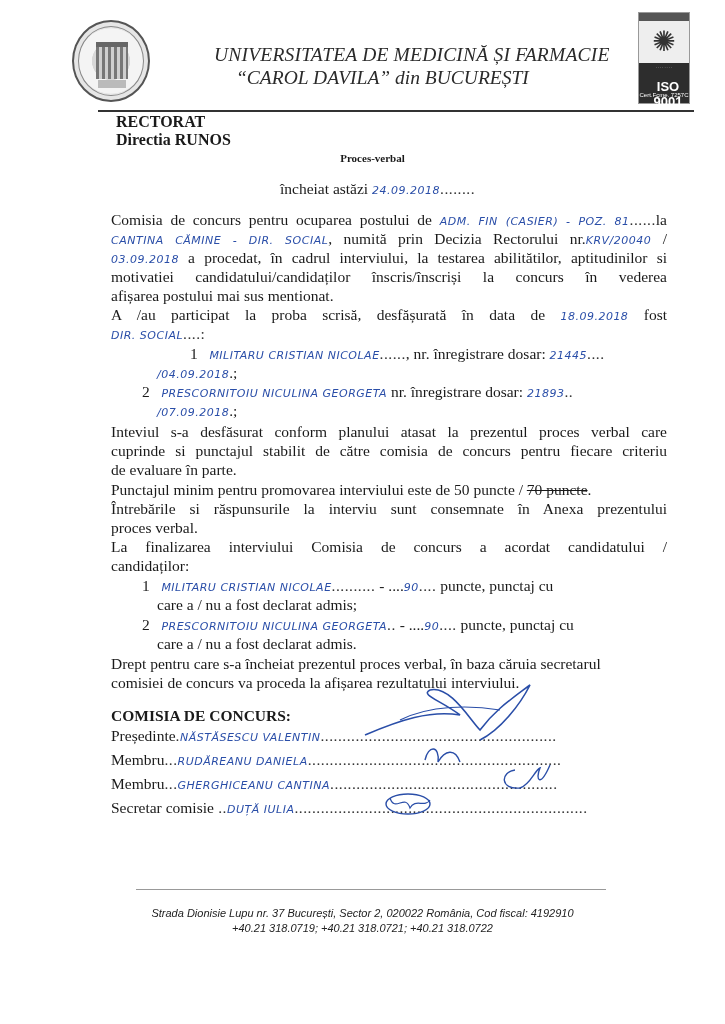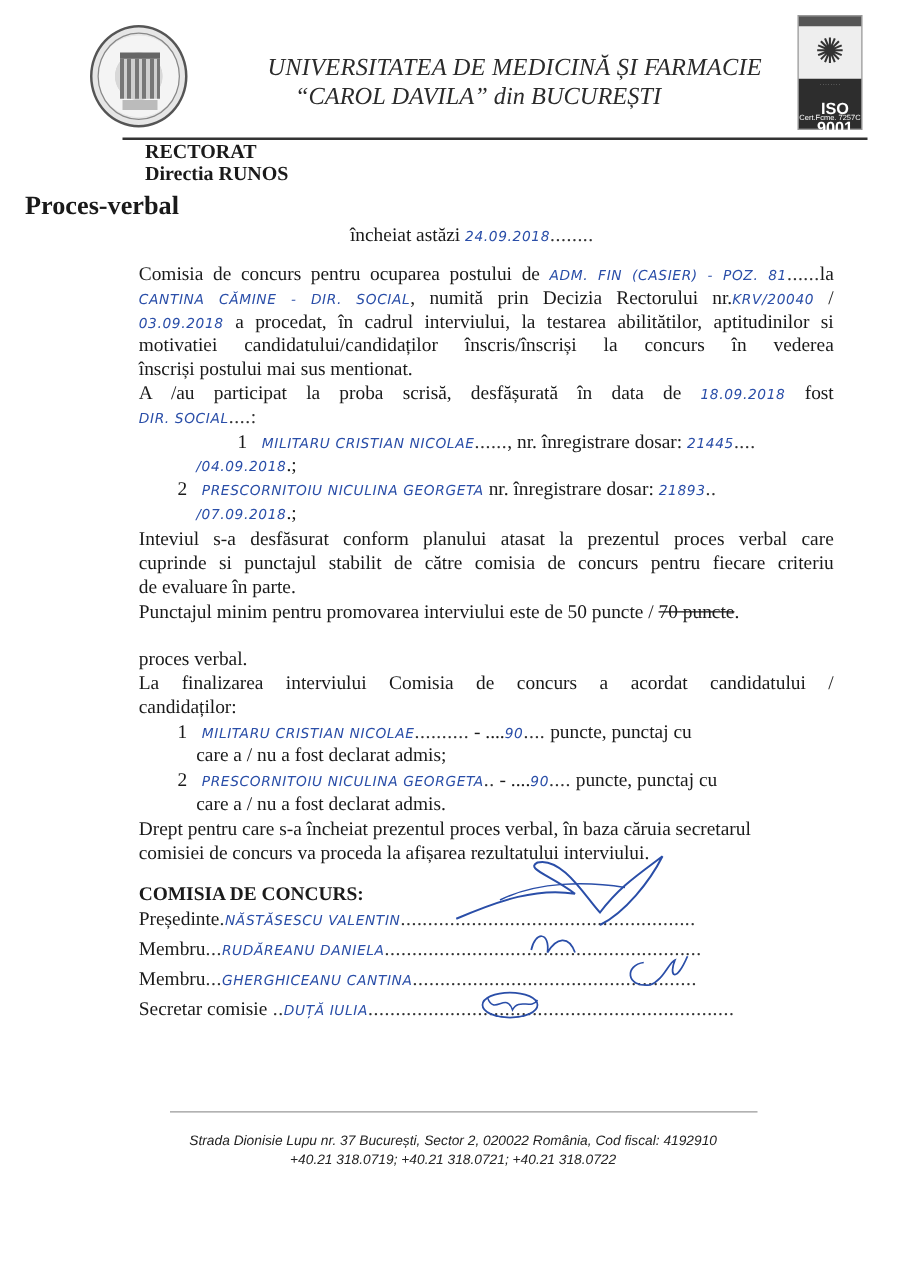--- a/index.html
+++ b/index.html
@@ -20,21 +20,21 @@
   .cert .star { position: absolute; left: 10px; top: 14px; width: 30px; height: 30px; font-size: 28px; line-height: 30px; text-align: center; color: #333; }
   .cert .bottom { position: absolute; left: 0; right: 0; bottom: 0; height: 40px; background: #2d2d2d; color: #fff; font-family: "Liberation Sans", sans-serif; text-align: center; }
   .cert .iso { position: absolute; left: 8px; right: 0; top: 16px; font-size: 13px; font-weight: bold; }
   .cert .cf { position: absolute; left: 0; right: 0; top: 29px; font-size: 6px; }
   .cert .tiny { position: absolute; left: 2px; right: 2px; top: 3px; font-size: 3.5px; line-height: 4px; color: #ddd; }
 
   .hr-top { position: absolute; left: 98px; top: 110px; width: 596px; height: 2px; background: #333; }
 
   .rectorat { position: absolute; left: 116px; top: 113px; font-weight: bold; font-size: 16px; line-height: 18px; }
   .directia { position: absolute; left: 116px; top: 131px; font-weight: bold; font-size: 16px; line-height: 18px; }
-  .title { position: absolute; left: 0; width: 725px; top: 152px; font-weight: bold; font-size: 21px; padding-left: 20px; box-sizing: border-box; }
+  .title { position: absolute; left: 0; width: 725px; top: 152px; text-align: center; font-weight: bold; font-size: 11px; padding-left: 20px; box-sizing: border-box; }
 
   .line { position: absolute; left: 111px; font-size: 15.5px; line-height: 18px; white-space: nowrap; }
   .just { text-align: justify; text-align-last: justify; width: 556px; }
   .hw { font-family: "DejaVu Sans", sans-serif; font-style: italic; color: #2a4ea8; font-size: 11px; letter-spacing: 0.5px; }
   .dots { color: #333; letter-spacing: 0.5px; }
   .strike { text-decoration: line-through; }
 
   .indent1 { left: 142px; }
   .indent2 { left: 157px; }
 
@@ -83,21 +83,21 @@
     <span>Comisia de concurs pentru ocuparea postului de</span>
     <span class="hw">ADM. FIN (CASIER) - POZ. 81</span><span class="dots">......</span><span>la</span>
   </div>
   <div class="line just" style="top:230px;">
     <span class="hw">CANTINA CĂMINE - DIR. SOCIAL</span><span>, numită prin Decizia Rectorului nr.</span><span class="hw">KRV/20040</span><span> /</span>
   </div>
   <div class="line just" style="top:249px;">
     <span class="hw">03.09.2018</span><span> a procedat, în cadrul interviului,  la testarea abilitătilor, aptitudinilor si</span>
   </div>
   <div class="line just" style="top:268px;">motivatiei candidatului/candidaților înscris/înscriși la concurs în vederea</div>
-  <div class="line" style="top:287px;">înscriși postului mai sus mentionat.</div>
+  <div class="line" style="top:287px;">afișarea postului mai sus mentionat.</div>
 
   <div class="line just" style="top:306px;">
     <span>A /au participat la proba scrisă, desfășurată în data de</span>
     <span class="hw">18.09.2018</span><span> fost</span>
   </div>
   <div class="line" style="top:325px;">
     <span class="hw">DIR. SOCIAL</span><span class="dots">....:</span>
   </div>
 
   <div class="line indent1" style="top:345px;margin-left:48px;">
@@ -117,20 +117,21 @@
   </div>
 
   <div class="line just" style="top:423px;">Inteviul s-a desfăsurat conform planului atasat la prezentul proces verbal care</div>
   <div class="line just" style="top:442px;">cuprinde si punctajul stabilit de către comisia de concurs pentru fiecare criteriu</div>
   <div class="line" style="top:461px;">de evaluare în parte.</div>
 
   <div class="line" style="top:481px;">
     <span>Punctajul minim pentru promovarea interviului este de 50 puncte / </span><span class="strike">70 puncte</span><span>.</span>
   </div>
 
+  <div class="line just" style="top:500px;">Întrebările si răspunsurile la interviu sunt consemnate în Anexa prezentului</div>
   <div class="line" style="top:519px;">proces verbal.</div>
 
   <div class="line just" style="top:538px;">La finalizarea interviului Comisia de concurs a acordat candidatului /</div>
   <div class="line" style="top:557px;">candidaților:</div>
 
   <div class="line indent1" style="top:577px;">
     <span>1</span>&nbsp;&nbsp;
     <span class="hw">MILITARU CRISTIAN    NICOLAE</span><span class="dots">..........</span><span> - ....</span><span class="hw">90</span><span class="dots">....</span><span> puncte, punctaj cu</span>
   </div>
   <div class="line indent2" style="top:596px;">care a / nu a fost declarat admis;</div>

